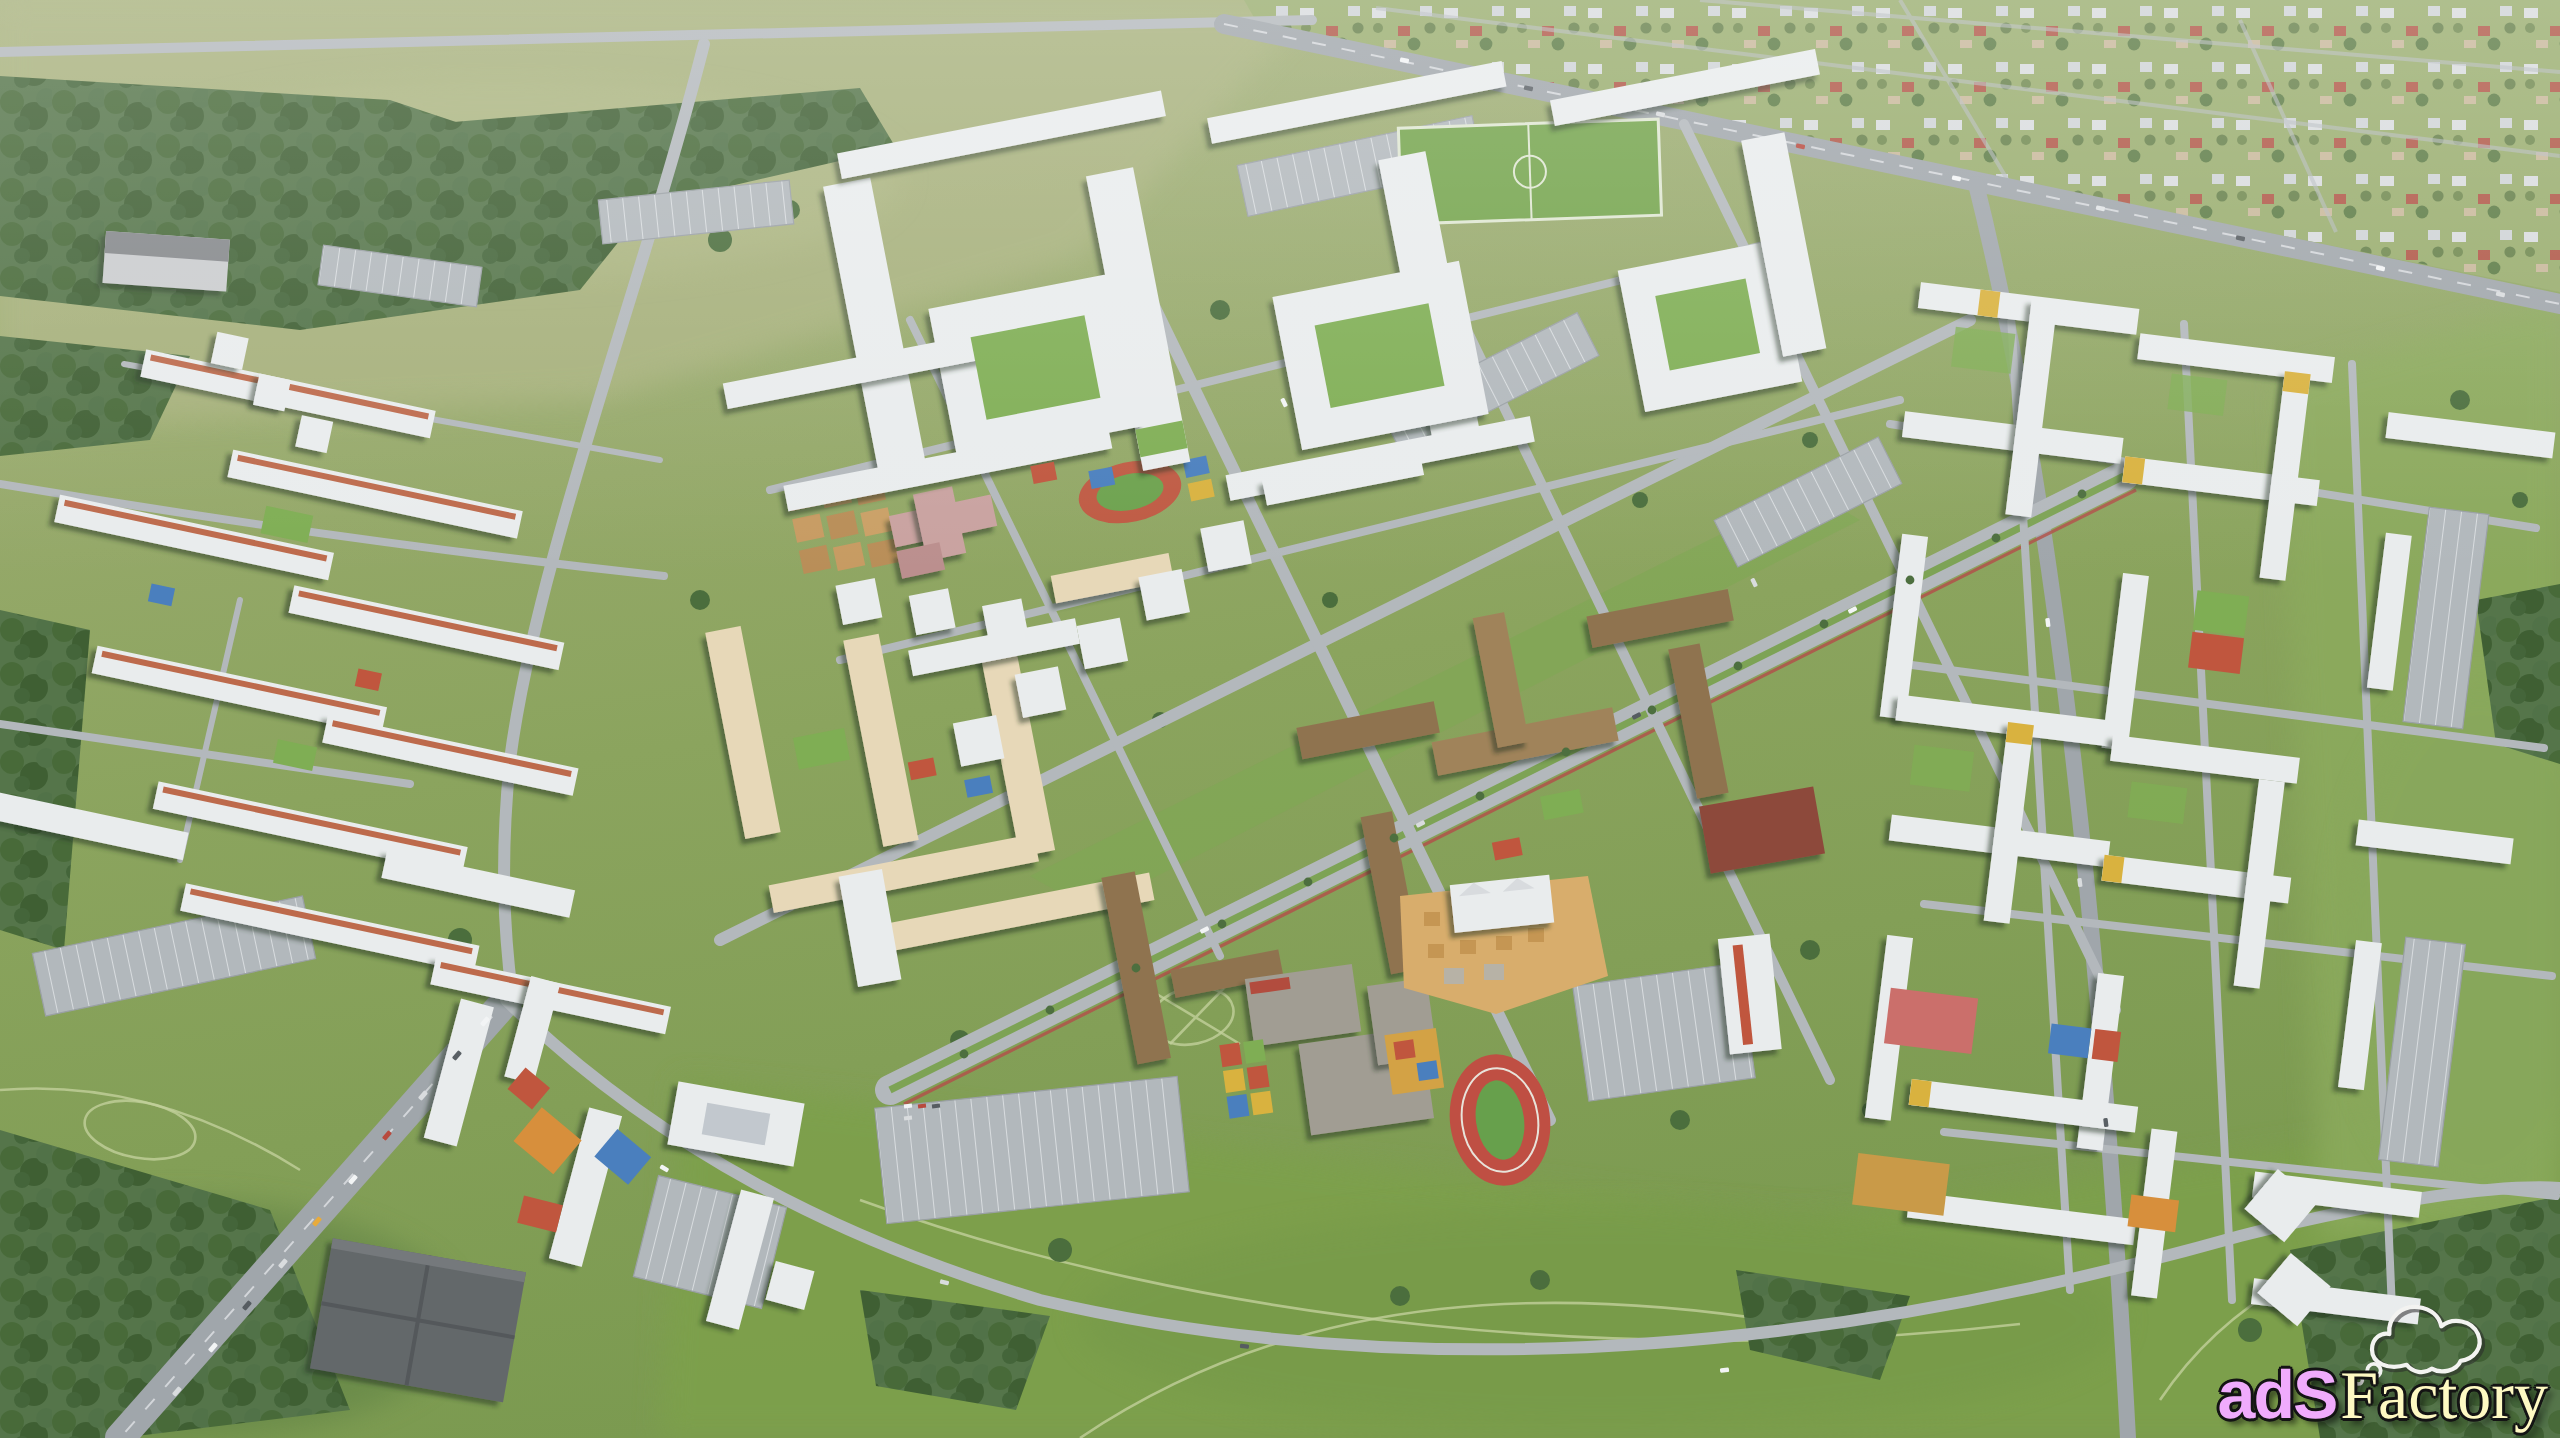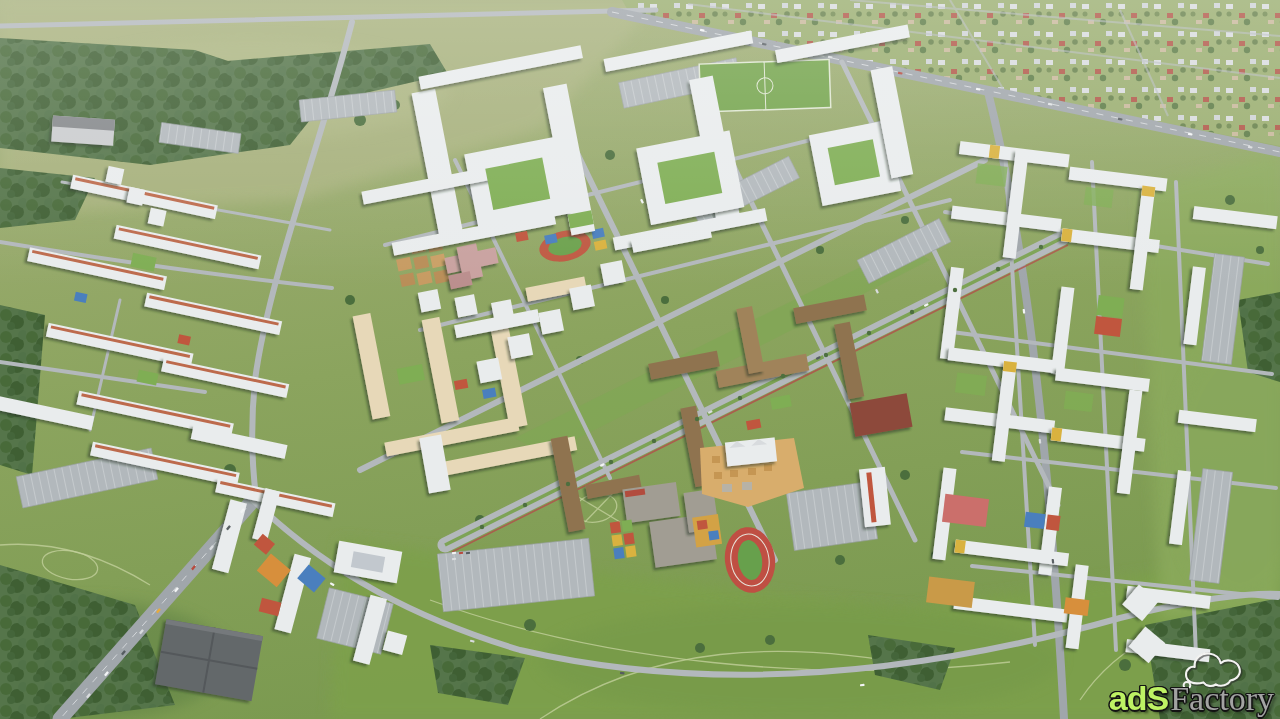--- a/index.html
+++ b/index.html
@@ -14,25 +14,25 @@
   .rd{stroke:#b3b8bc;fill:none;stroke-linecap:round}
   .hw{stroke:#a0a6ab;fill:none;stroke-linecap:round}
   .dash{stroke:#eef0f2;stroke-width:1;stroke-dasharray:7 8;fill:none;opacity:.65}
   .fp{stroke:#c2cf9b;stroke-width:1.3;fill:none;opacity:.8}
   
   .watermark{position:absolute;right:4px;bottom:0;display:flex;flex-direction:column;
              align-items:flex-end;pointer-events:none;}
   .cloud{width:80px;height:52px;margin:0 24px -12px 0;}
   .brand{font-size:34px;line-height:1.05;white-space:nowrap;padding:0 2px 2px 0;}
   .ads{font-family:"Liberation Sans",sans-serif;font-weight:bold;letter-spacing:-1px;
-       color:#bef264;
+       color:#f0abfc;
        text-shadow:1.5px 0 #141414,-1.5px 0 #141414,0 1.5px #141414,0 -1.5px #141414,
                    1px 1px #141414,-1px -1px #141414,1px -1px #141414,-1px 1px #141414,
                    3px 3px 3px rgba(0,0,0,.55);}
-  .factory{font-family:"Liberation Serif",serif;color:#a3a3a3;margin-left:2px;
+  .factory{font-family:"Liberation Serif",serif;color:#fef9c3;margin-left:2px;
        text-shadow:1.5px 0 #141414,-1.5px 0 #141414,0 1.5px #141414,0 -1.5px #141414,
                    1px 1px #141414,-1px -1px #141414,1px -1px #141414,-1px 1px #141414,
                    3px 3px 3px rgba(0,0,0,.55);}
 </style>
 </head>
 <body>
 
 <div class="stage">
 <svg class="scene" viewBox="0 0 1280 719">
   <defs>

